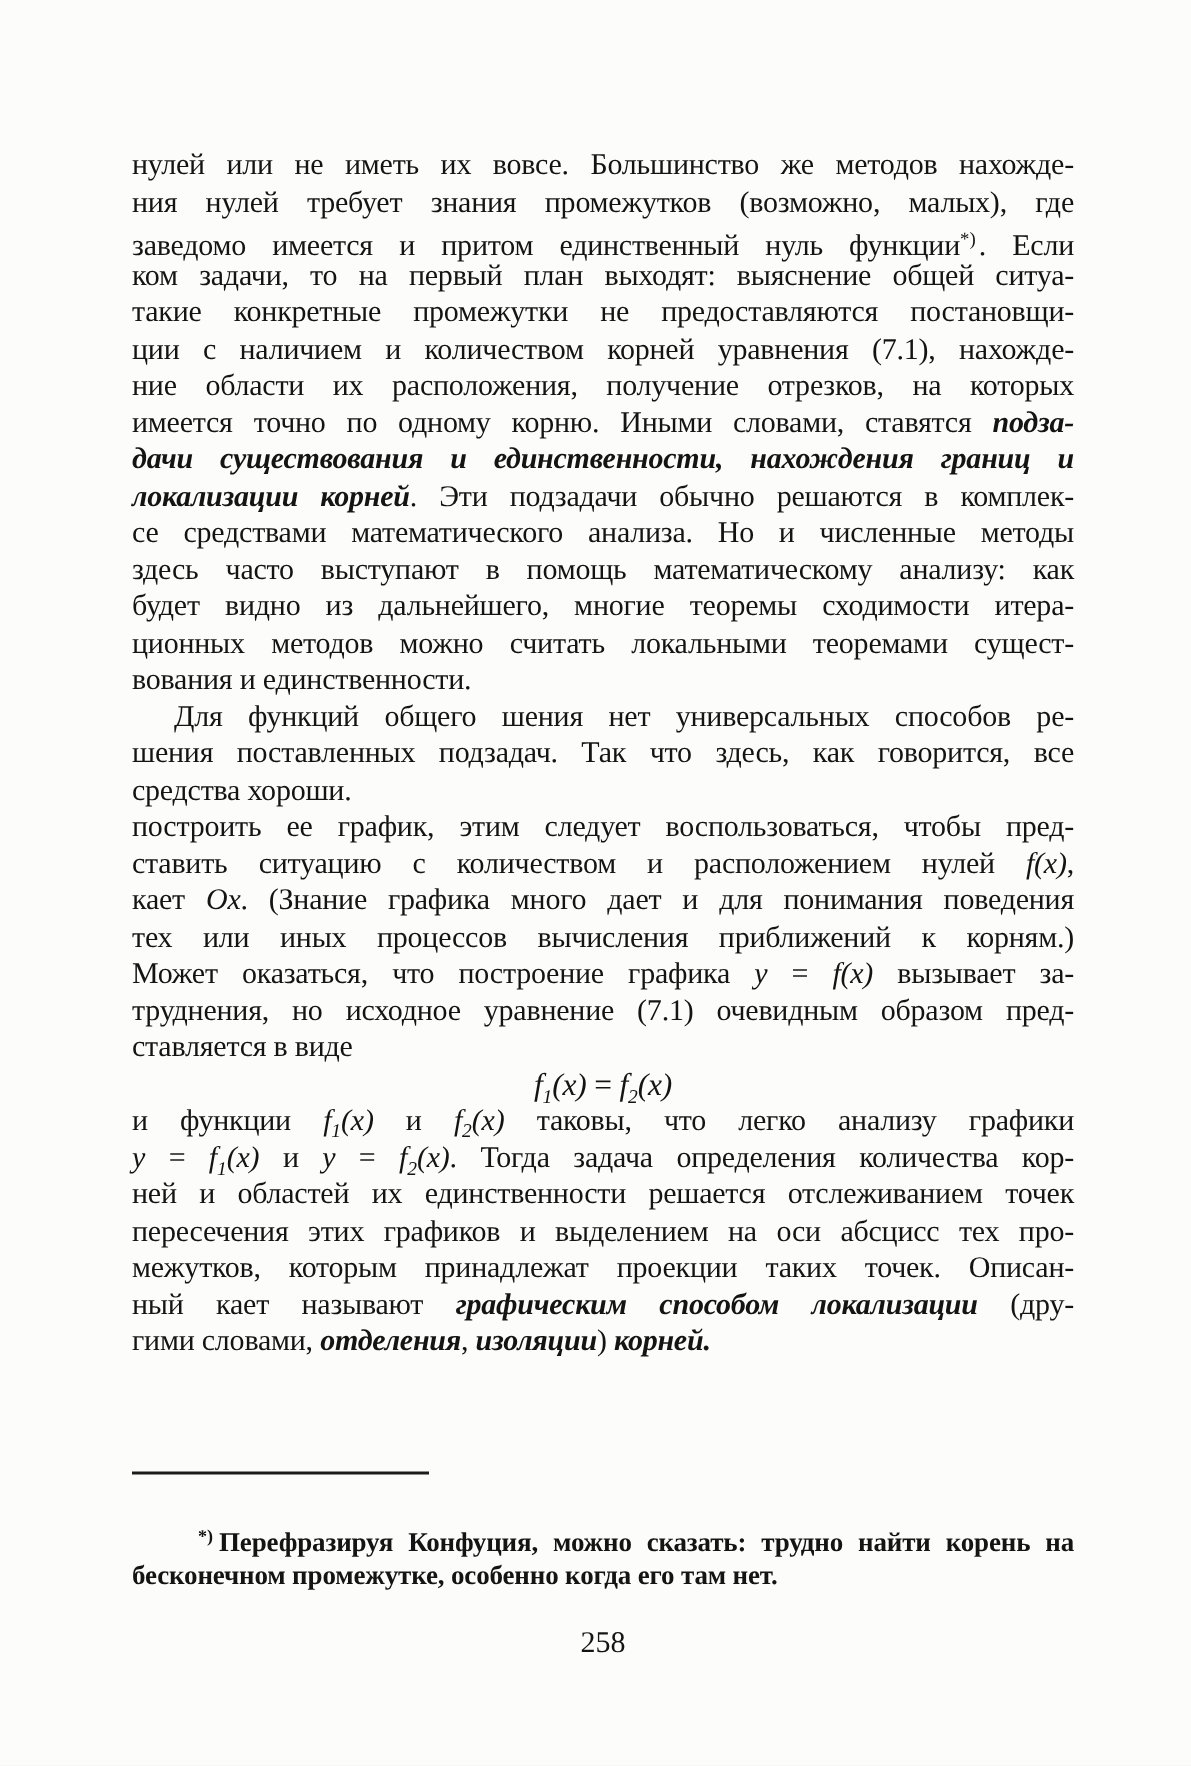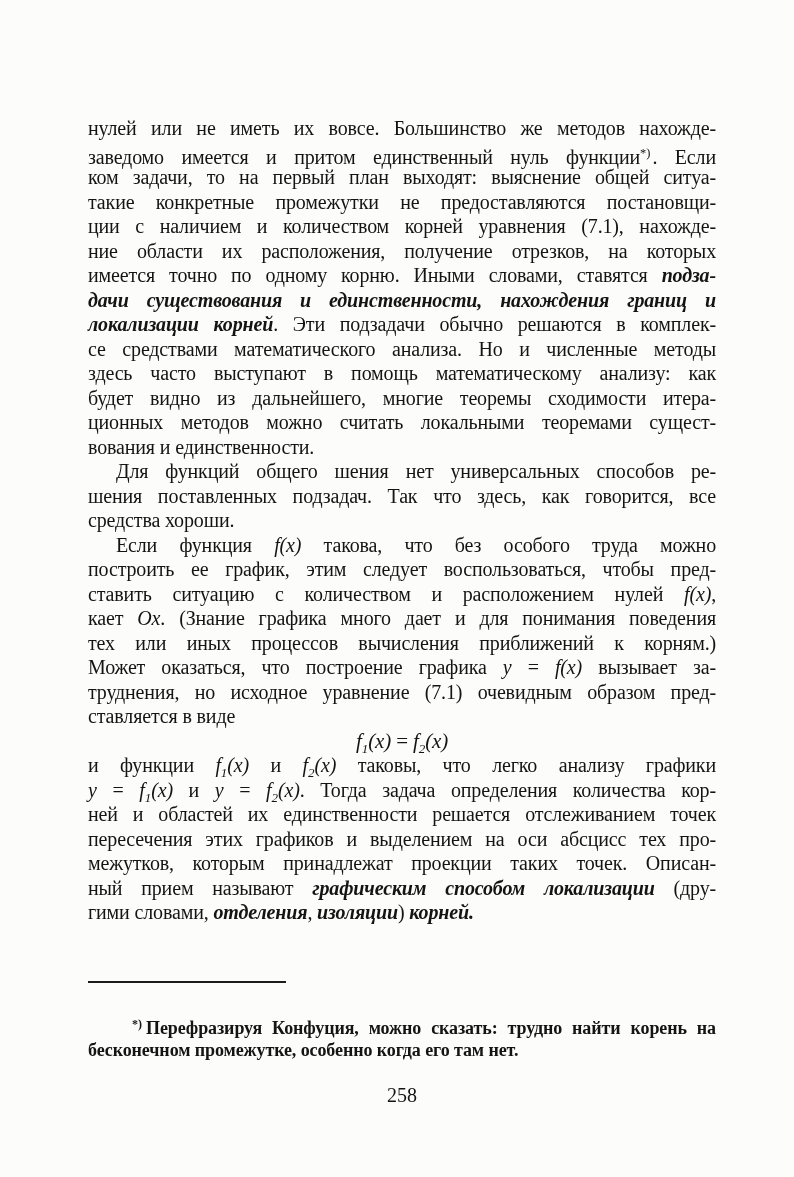--- a/index.html
+++ b/index.html
@@ -12,21 +12,21 @@
     width: 794px;
     height: 1177px;
     margin: 0 auto;
     background: #fcfcfa;
     color: #141414;
     overflow: hidden;
   }
   .text-block {
     position: absolute;
     left: 88px;
-    top: 116px;
+    top: 98px;
     width: 628px;
     font-size: 20px;
     letter-spacing: -0.15px;
   }
   .line {
     height: 24.5px;
     line-height: 24.5px;
     text-align: justify;
     text-align-last: justify;
     white-space: normal;
@@ -82,51 +82,51 @@
     font-size: 20px;
     margin-top: 33px;
   }
 </style>
 </head>
 <body>
 
 <div class="page">
   <div class="text-block" id="main-text">
       <div class="line"><span class="r-n">нулей или не иметь их вовсе. Большинство же методов нахожде-</span></div>
+      <div class="line"><span class="r-n">ния нулей требует знания промежутков (возможно, малых), где</span></div>
       <div class="line"><span class="r-n">заведомо имеется и притом единственный нуль функции</span><span class="r-sup">*)</span><span class="r-n">. Если</span></div>
       <div class="line"><span class="r-n">ком задачи, то на первый план выходят: выяснение общей ситуа-</span></div>
       <div class="line"><span class="r-n">такие конкретные промежутки не предоставляются постановщи-</span></div>
       <div class="line"><span class="r-n">ции с наличием и количеством корней уравнения (7.1), нахожде-</span></div>
       <div class="line"><span class="r-n">ние области их расположения, получение отрезков, на которых</span></div>
       <div class="line"><span class="r-n">имеется точно по одному корню. Иными словами, ставятся </span><span class="r-bi">подза-</span></div>
       <div class="line"><span class="r-bi">дачи существования и единственности, нахождения границ и</span></div>
       <div class="line"><span class="r-bi">локализации корней</span><span class="r-n">. Эти подзадачи обычно решаются в комплек-</span></div>
       <div class="line"><span class="r-n">се средствами математического анализа. Но и численные методы</span></div>
       <div class="line"><span class="r-n">здесь часто выступают в помощь математическому анализу: как</span></div>
       <div class="line"><span class="r-n">будет видно из дальнейшего, многие теоремы сходимости итера-</span></div>
       <div class="line"><span class="r-n">ционных методов можно считать локальными теоремами сущест-</span></div>
       <div class="line lastline"><span class="r-n">вования и единственности.</span></div>
       <div class="line indent"><span class="r-n">Для функций общего шения нет универсальных способов ре-</span></div>
       <div class="line"><span class="r-n">шения поставленных подзадач. Так что здесь, как говорится, все</span></div>
       <div class="line lastline"><span class="r-n">средства хороши.</span></div>
-      <div class="line indent"><span class="r-n">Если функция </span><span class="r-m">f(x)</span><span class="r-n"> такова, что без особого труда можно</span></div>
       <div class="line"><span class="r-n">построить ее график, этим следует воспользоваться, чтобы пред-</span></div>
       <div class="line"><span class="r-n">ставить ситуацию с количеством и расположением нулей </span><span class="r-m">f(x)</span><span class="r-n">,</span></div>
       <div class="line"><span class="r-n">кает </span><span class="r-m">Ox</span><span class="r-n">. (Знание графика много дает и для понимания поведения</span></div>
       <div class="line"><span class="r-n">тех или иных процессов вычисления приближений к корням.)</span></div>
       <div class="line"><span class="r-n">Может оказаться, что построение графика </span><span class="r-m">y</span><span class="r-n"> = </span><span class="r-m">f(x)</span><span class="r-n"> вызывает за-</span></div>
       <div class="line"><span class="r-n">труднения, но исходное уравнение (7.1) очевидным образом пред-</span></div>
       <div class="line lastline"><span class="r-n">ставляется в виде</span></div>
       <div class="line formula center"><span class="r-m">f</span><span class="r-msub">1</span><span class="r-m">(x)</span><span class="r-n"> = </span><span class="r-m">f</span><span class="r-msub">2</span><span class="r-m">(x)</span></div>
       <div class="line"><span class="r-n">и функции </span><span class="r-m">f</span><span class="r-msub">1</span><span class="r-m">(x)</span><span class="r-n"> и </span><span class="r-m">f</span><span class="r-msub">2</span><span class="r-m">(x)</span><span class="r-n"> таковы, что легко анализу графики</span></div>
       <div class="line"><span class="r-m">y</span><span class="r-n"> = </span><span class="r-m">f</span><span class="r-msub">1</span><span class="r-m">(x)</span><span class="r-n"> и </span><span class="r-m">y</span><span class="r-n"> = </span><span class="r-m">f</span><span class="r-msub">2</span><span class="r-m">(x)</span><span class="r-n">. Тогда задача определения количества кор-</span></div>
       <div class="line"><span class="r-n">ней и областей их единственности решается отслеживанием точек</span></div>
       <div class="line"><span class="r-n">пересечения этих графиков и выделением на оси абсцисс тех про-</span></div>
       <div class="line"><span class="r-n">межутков, которым принадлежат проекции таких точек. Описан-</span></div>
-      <div class="line"><span class="r-n">ный прием называют </span><span class="r-bi">графическим способом локализации</span><span class="r-n"> (дру-</span></div>
+      <div class="line"><span class="r-n">ный кает называют </span><span class="r-bi">графическим способом локализации</span><span class="r-n"> (дру-</span></div>
       <div class="line lastline"><span class="r-n">гими словами, </span><span class="r-bi">отделения</span><span class="r-n">, </span><span class="r-bi">изоляции</span><span class="r-n">) </span><span class="r-bi">корней.</span></div>
     </div>
   <div class="footnote-rule"></div>
   <div class="footnote-block" id="footnote-text">
       <div class="line fn-indent"><span class="r-sup">*)</span><span class="r-n">Перефразируя Конфуция, можно сказать: трудно найти корень на</span></div>
       <div class="line lastline"><span class="r-n">бесконечном промежутке, особенно когда его там нет.</span></div>
     </div>
   <div class="page-number">258</div>
 </div>
 

